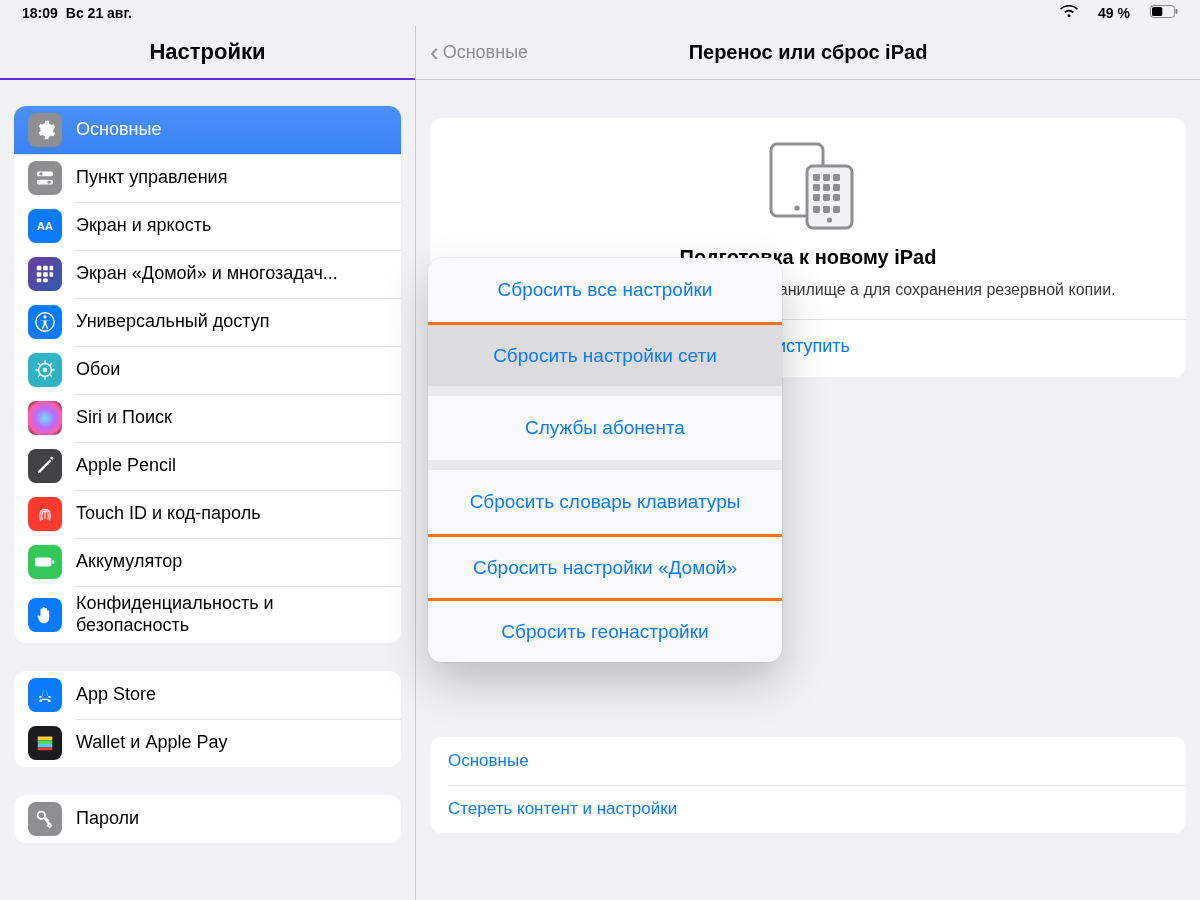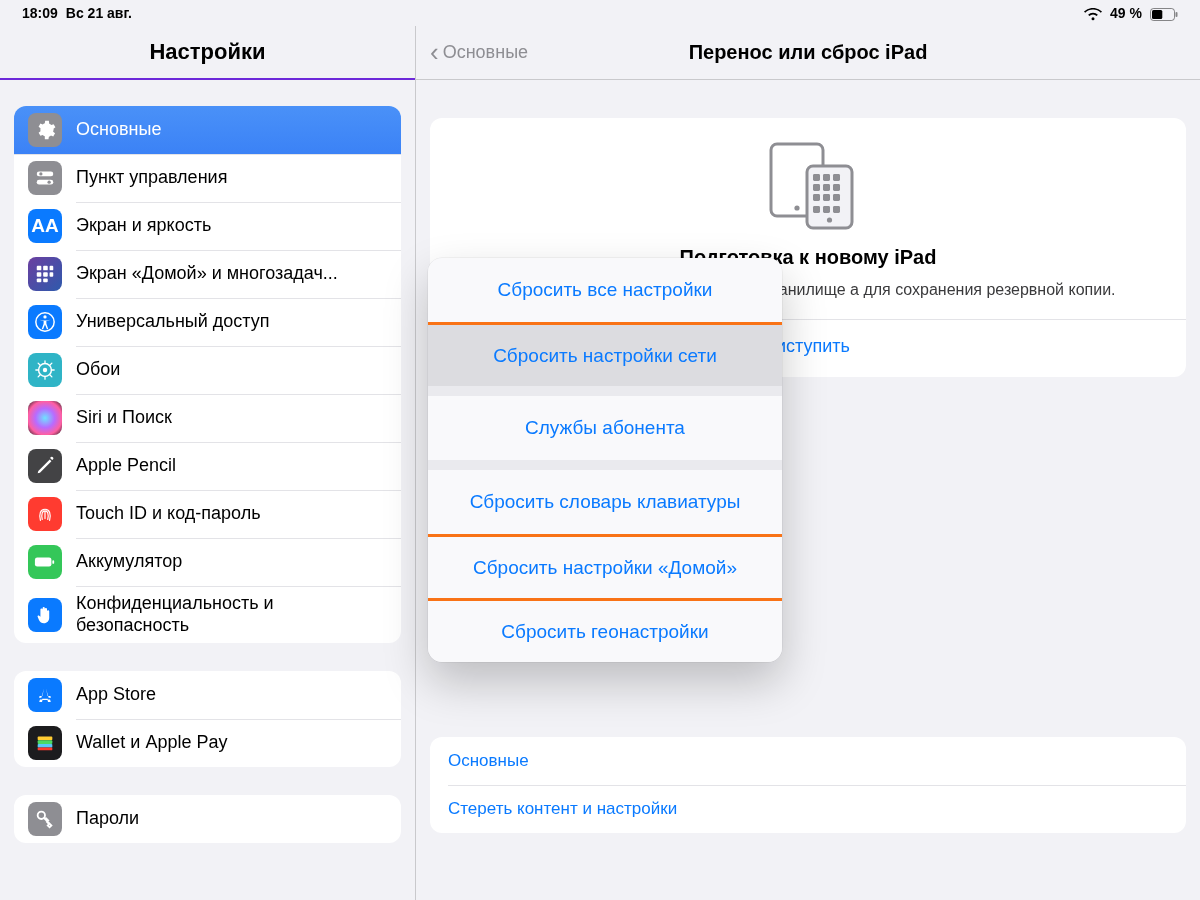--- a/index.html
+++ b/index.html
@@ -15,21 +15,21 @@
   .status-bar {
     height: 26px;
     display: flex;
     align-items: center;
     padding: 0 22px;
     font-size: 14px;
     font-weight: 600;
     color: #000;
   }
   .status-left { display:flex; gap:8px; align-items:center; }
-  .status-right { margin-left:auto; display:flex; gap:8px; align-items:flex-end; }
+  .status-right { margin-left:auto; display:flex; gap:20px; align-items:flex-start; }
   .wifi-icon, .battery-icon { display:inline-flex; align-items:center; }
 
   .app {
     display:flex;
     height: 874px;
   }
 
   
   .sidebar {
     width: 416px;
@@ -276,21 +276,21 @@
                 <rect x="3" y="5" width="18" height="5" rx="2.5" fill="#fff"></rect>
                 <rect x="3" y="14" width="18" height="5" rx="2.5" fill="#fff"></rect>
                 <circle cx="7.5" cy="7.5" r="1.8" fill="#8e8e93"></circle>
                 <circle cx="16.5" cy="16.5" r="1.8" fill="#8e8e93"></circle>
               </svg>
           </div>
           <div class="row-label">Пункт управления</div>
         </div>
 
         <div class="row">
-          <div class="row-icon bg-blue" style="font-weight:700;font-size:19px">AA</div>
+          <div class="row-icon bg-blue" style="font-weight:700;font-size:11px">AA</div>
           <div class="row-label">Экран и яркость</div>
         </div>
 
         <div class="row">
           <div class="row-icon bg-multi">
             <svg width="22" height="22" viewBox="0 0 24 24">
                 <rect x="3" y="3" width="5" height="5" rx="1" fill="#fff"></rect>
                 <rect x="10" y="3" width="5" height="5" rx="1" fill="#fff"></rect>
                 <rect x="17" y="3" width="4" height="5" rx="1" fill="#fff"></rect>
                 <rect x="3" y="10" width="5" height="5" rx="1" fill="#fff"></rect>

